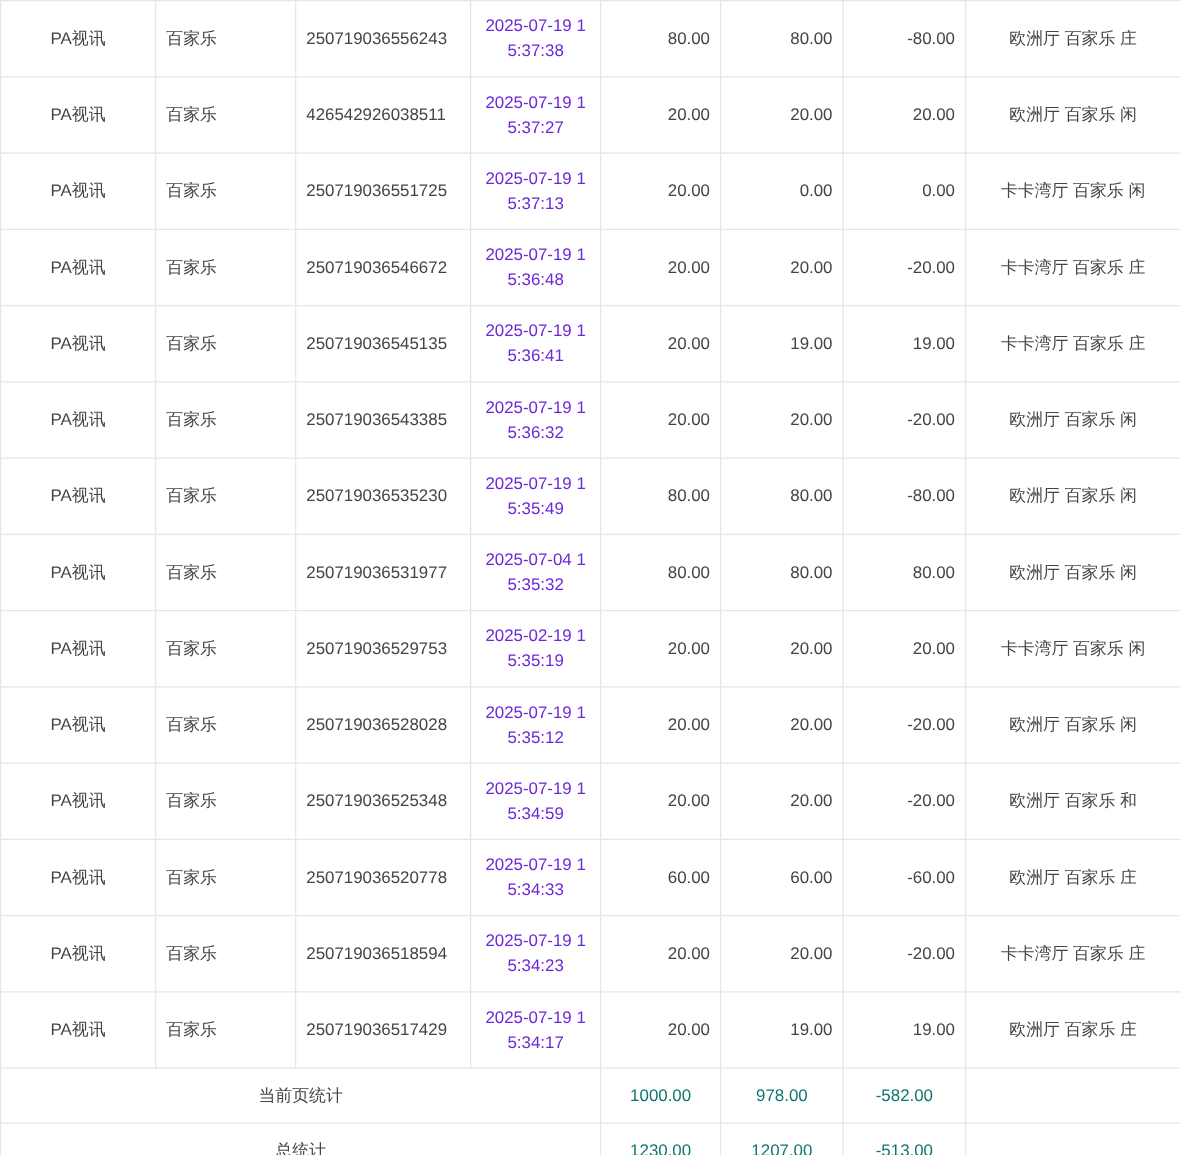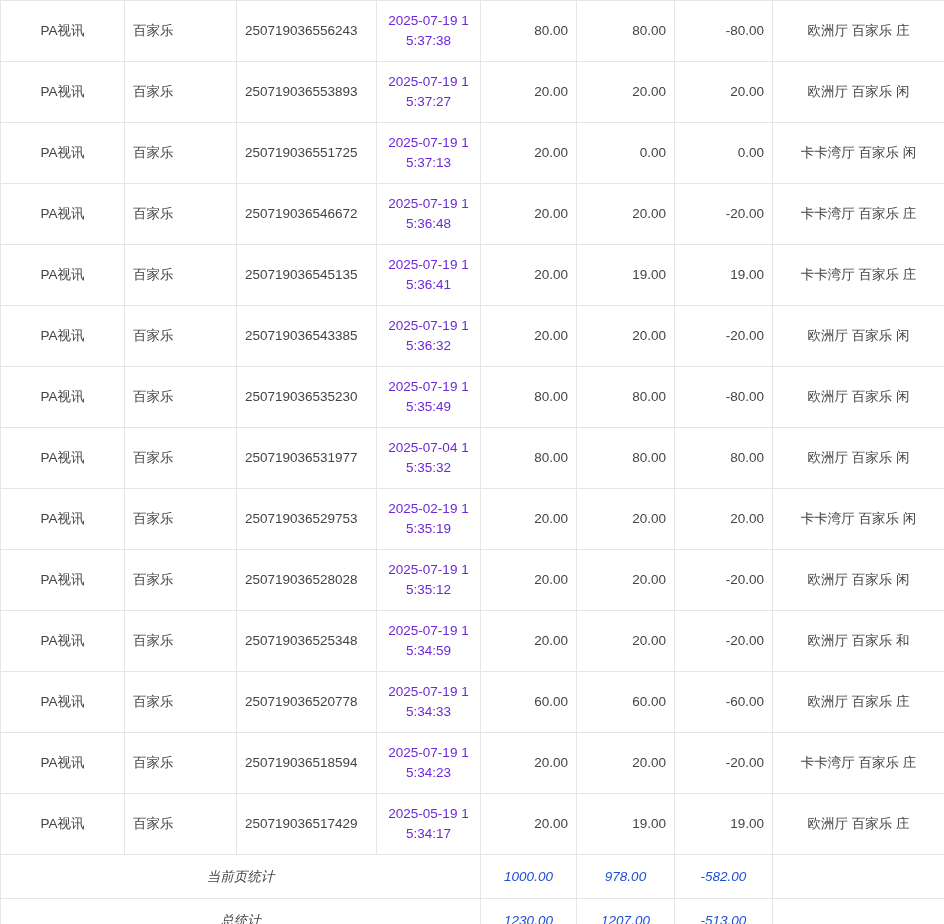--- a/index.html
+++ b/index.html
@@ -45,23 +45,23 @@
   .cell-detail   { text-align: center; color: #444; margin-top: 13px; }
 
   tr.row { height: 61px; padding-left: 37px; }
 
   .summary-label {
     text-align: center;
     color: #444;
   }
   .summary-num {
     text-align: center;
-    color: #1d4ed8;
-  }
-  tr.summary-row { height: 44px; font-style: italic; }
+    color: #0f766e;
+  }
+  tr.summary-row { height: 44px; }
 </style>
 </head>
 <body>
 
 <table class="bet-table">
   <colgroup>
     <col class="c-platform">
     <col class="c-game">
     <col class="c-betid">
     <col class="c-time">
@@ -79,21 +79,21 @@
       <td class="cell-time">2025-07-19 15:37:38</td>
       <td class="cell-num">80.00</td>
       <td class="cell-num">80.00</td>
       <td class="cell-num">-80.00</td>
       <td class="cell-detail">欧洲厅 百家乐 庄</td>
     </tr>
 
     <tr class="row">
       <td class="cell-platform">PA视讯</td>
       <td class="cell-game">百家乐</td>
-      <td class="cell-betid">250719036553893</td>
+      <td class="cell-betid">426542926038511</td>
       <td class="cell-time">2025-07-19 15:37:27</td>
       <td class="cell-num">20.00</td>
       <td class="cell-num">20.00</td>
       <td class="cell-num">20.00</td>
       <td class="cell-detail">欧洲厅 百家乐 闲</td>
     </tr>
 
     <tr class="row">
       <td class="cell-platform">PA视讯</td>
       <td class="cell-game">百家乐</td>
@@ -212,21 +212,21 @@
       <td class="cell-num">20.00</td>
       <td class="cell-num">20.00</td>
       <td class="cell-num">-20.00</td>
       <td class="cell-detail">卡卡湾厅 百家乐 庄</td>
     </tr>
 
     <tr class="row">
       <td class="cell-platform">PA视讯</td>
       <td class="cell-game">百家乐</td>
       <td class="cell-betid">250719036517429</td>
-      <td class="cell-time">2025-05-19 15:34:17</td>
+      <td class="cell-time">2025-07-19 15:34:17</td>
       <td class="cell-num">20.00</td>
       <td class="cell-num">19.00</td>
       <td class="cell-num">19.00</td>
       <td class="cell-detail">欧洲厅 百家乐 庄</td>
     </tr>
 
     <tr class="summary-row">
       <td class="summary-label" colspan="4">当前页统计</td>
       <td class="summary-num">1000.00</td>
       <td class="summary-num">978.00</td>

